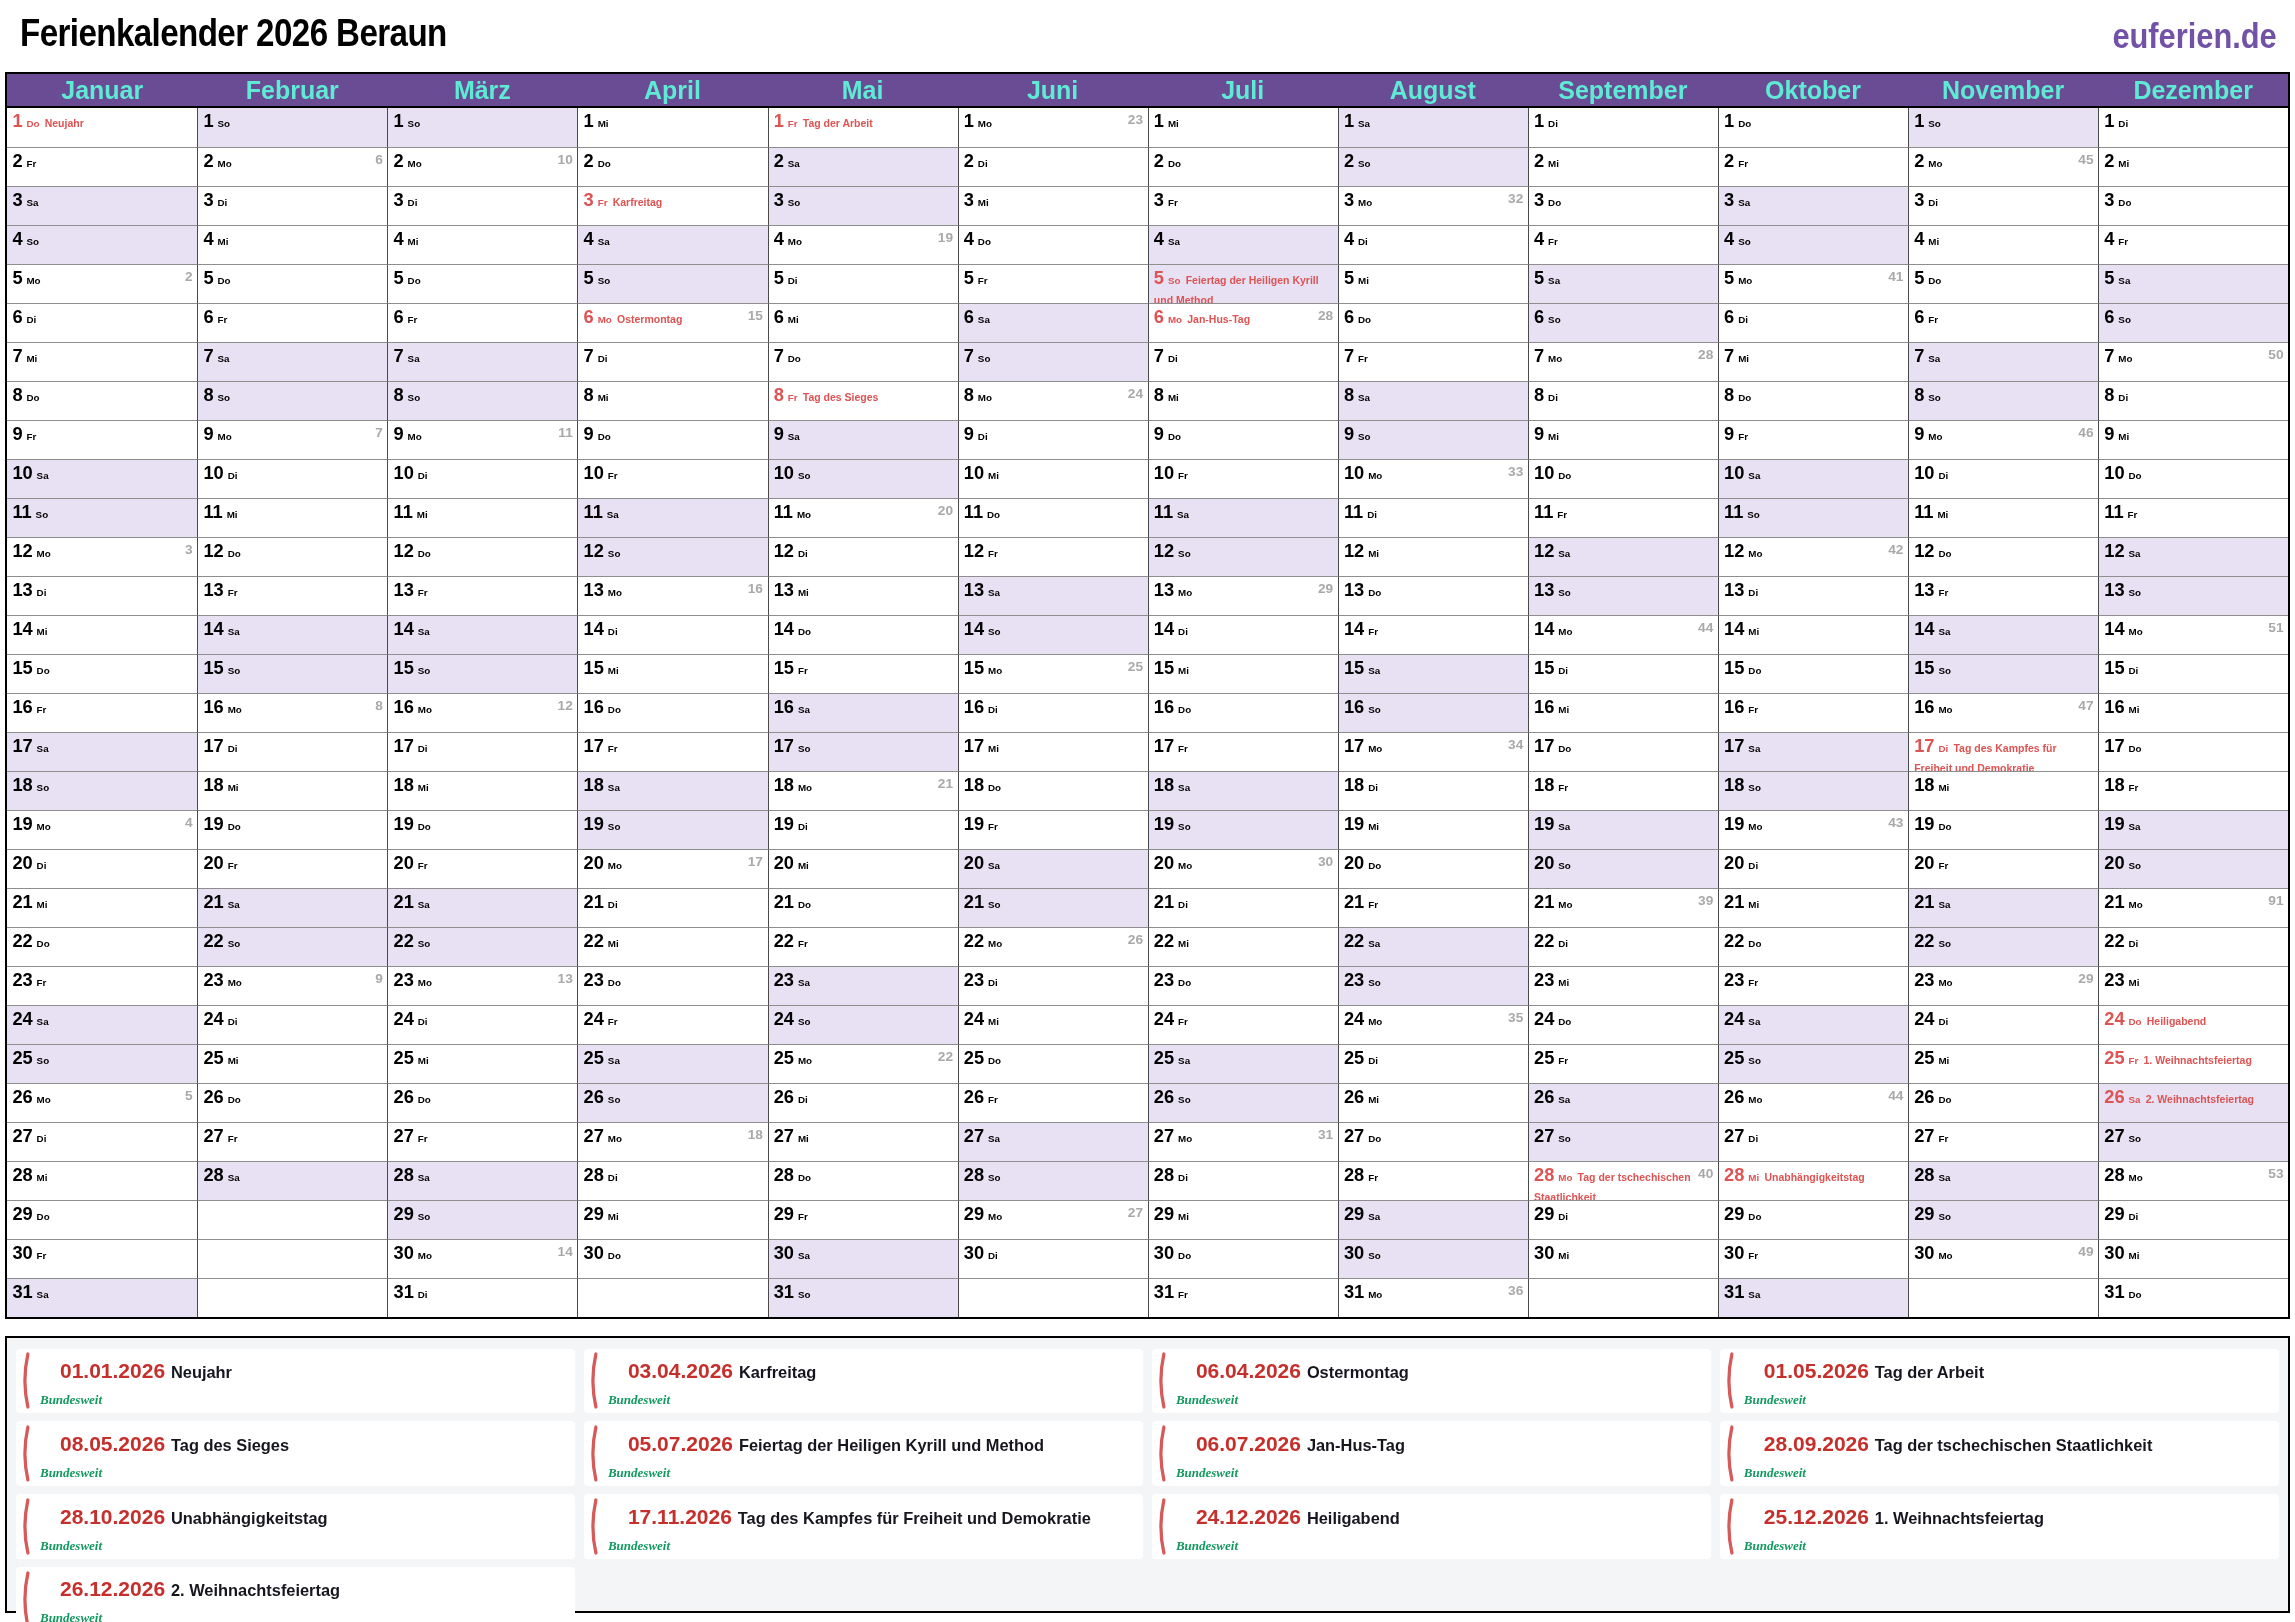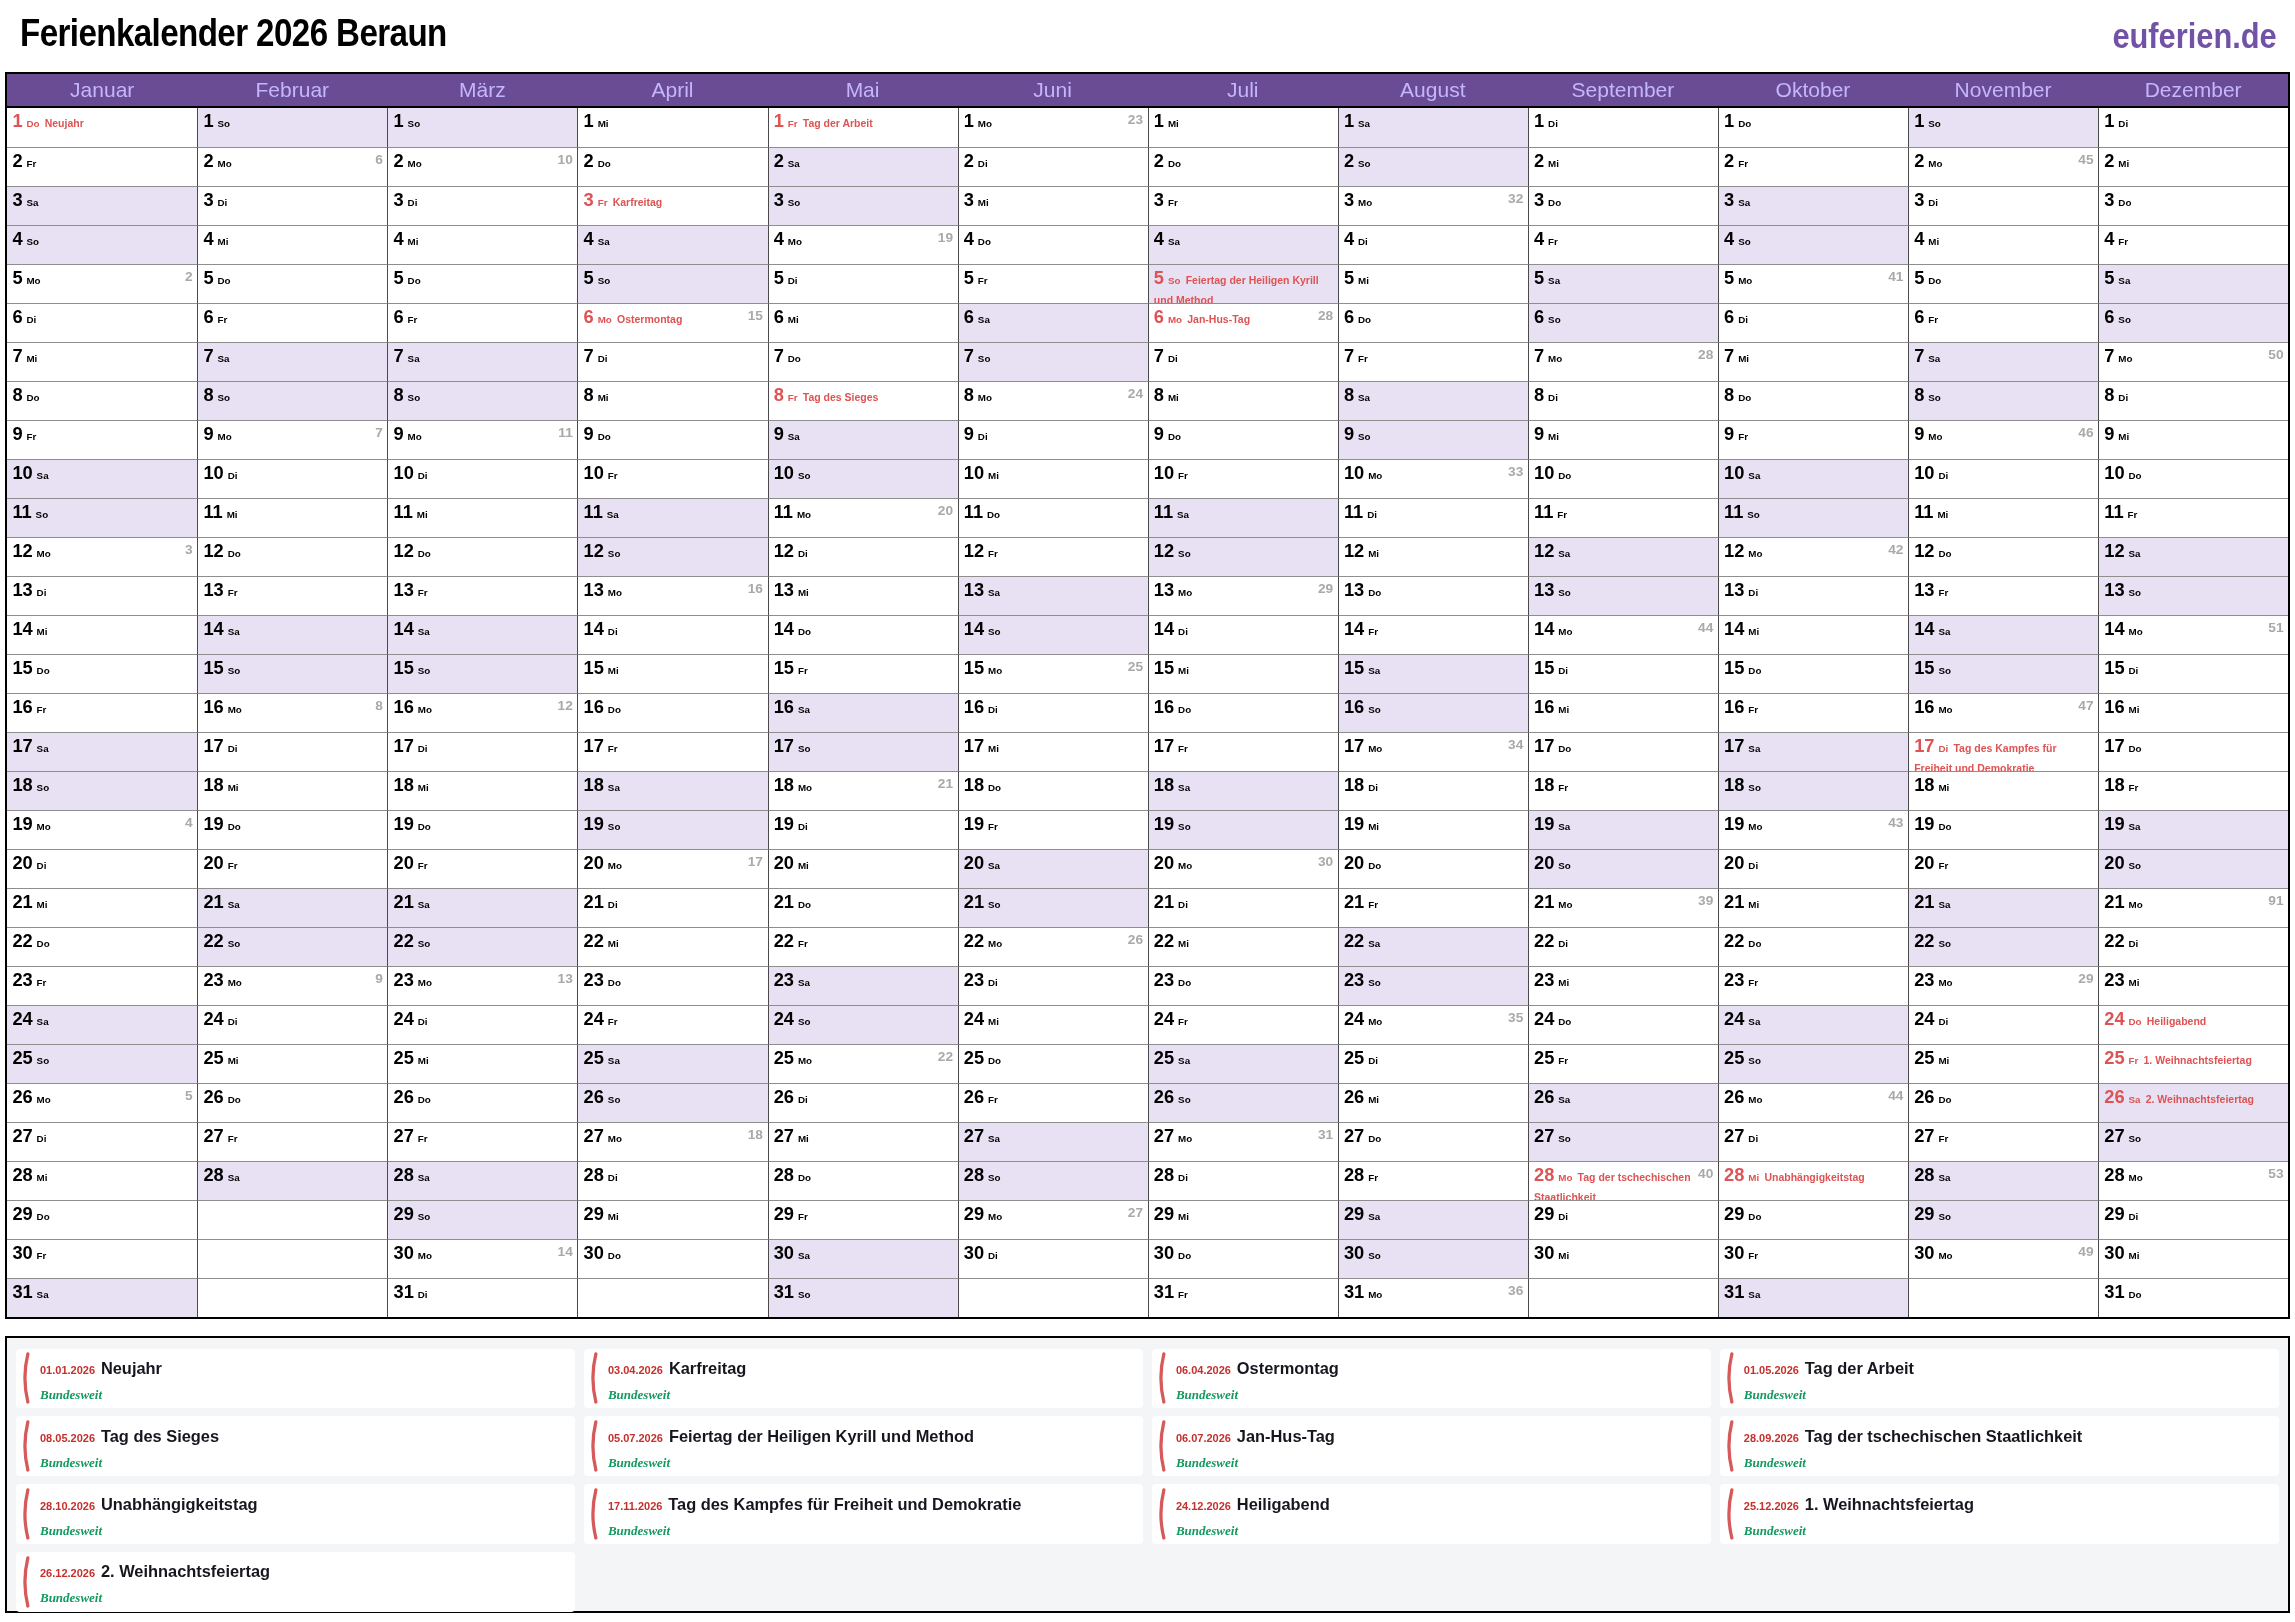--- a/index.html
+++ b/index.html
@@ -10,40 +10,40 @@
   html,body{width:2295px; height:1623px;}
   body{position:relative; background:#fff; font-family:"Liberation Sans",sans-serif; overflow:hidden;}
 
   .title{position:absolute; left:19.6px; top:10.5px; font-size:39px; font-weight:bold;
          letter-spacing:-0.7px; transform:scaleX(.85); transform-origin:0 50%; color:#000; white-space:nowrap;}
   .brand{position:absolute; right:18.3px; top:15.7px; font-size:35px; font-weight:bold;
          color:var(--c-brand); transform:scaleX(.88); transform-origin:100% 50%; white-space:nowrap; text-decoration:none;}
 
   .cal{position:absolute; left:5.2px; top:72px; width:2285px; border:2px solid #000; background:#fff;
        display:grid; grid-template-columns:repeat(12,1fr); grid-template-rows:34px repeat(31,39px);}
-  .mhead{background:var(--c-header); color:#c4b5fd; font-weight:normal; font-size:21px;
+  .mhead{background:var(--c-header); color:#5eead4; font-weight:bold; font-size:25px;
          display:flex; align-items:center; justify-content:center; border-bottom:2px solid #000;
          transform:none; letter-spacing:0;}
   .cell{position:relative; padding:3.3px 5.2px 0 5.2px; overflow:hidden; line-height:19.6px; background:#fff;}
   .cell.vb{border-left:1.3px solid #4a4a4a;}
   .cell.hb{border-top:1.3px solid #8e8e8e;}
   .cell.we{background:var(--c-weekend);}
   .cell.haswk{padding-right:26px;}
   .dnum{font-size:18.3px; font-weight:bold;}
   .dw{font-size:9.8px; font-weight:bold; margin-left:3.9px;}
   .hname{font-size:10.5px; font-weight:bold; margin-left:5.2px; line-height:13.7px;}
   .hol .dnum,.hol .dw,.hol .hname{color:var(--c-holiday);}
   .wk{position:absolute; top:4.6px; right:4.6px; font-size:13.7px; font-weight:bold; color:var(--c-week); line-height:13.7px;}
 
   .legend{position:absolute; left:5.2px; top:1336px; width:2285px; height:277px; border:2.6px solid #000;
           background:#F4F5F7; padding:10.5px 9.2px; display:grid;
           grid-template-columns:repeat(4,1fr); grid-template-rows:repeat(4,1fr); gap:7.9px 9.2px;}
   .lcard{background:#fff; border-radius:3.9px; position:relative; padding:10.5px 11.8px 5.2px 23.6px;}
   .lbar{position:absolute; left:3.9px; top:3.9px; height:calc(100% - 7.9px); width:10.5px;}
-  .ldate{color:var(--c-ldate); font-size:11px; font-weight:bold;}
+  .ldate{color:var(--c-ldate); font-size:21px; font-weight:bold;margin-left:20px;}
   .lname{color:#16161f; font-size:16.4px; font-weight:bold; margin-left:5.9px;}
   .lscope{display:block; color:var(--c-green); font-size:13px; font-weight:bold; font-style:italic; margin-top:9.2px;font-family:Liberation Serif, serif;}
   .lempty{background:transparent;}
 </style>
 </head>
 <body>
 
 <div class="title">Ferienkalender 2026 Beraun</div>
 <a class="brand" href="#">euferien.de</a>
 

